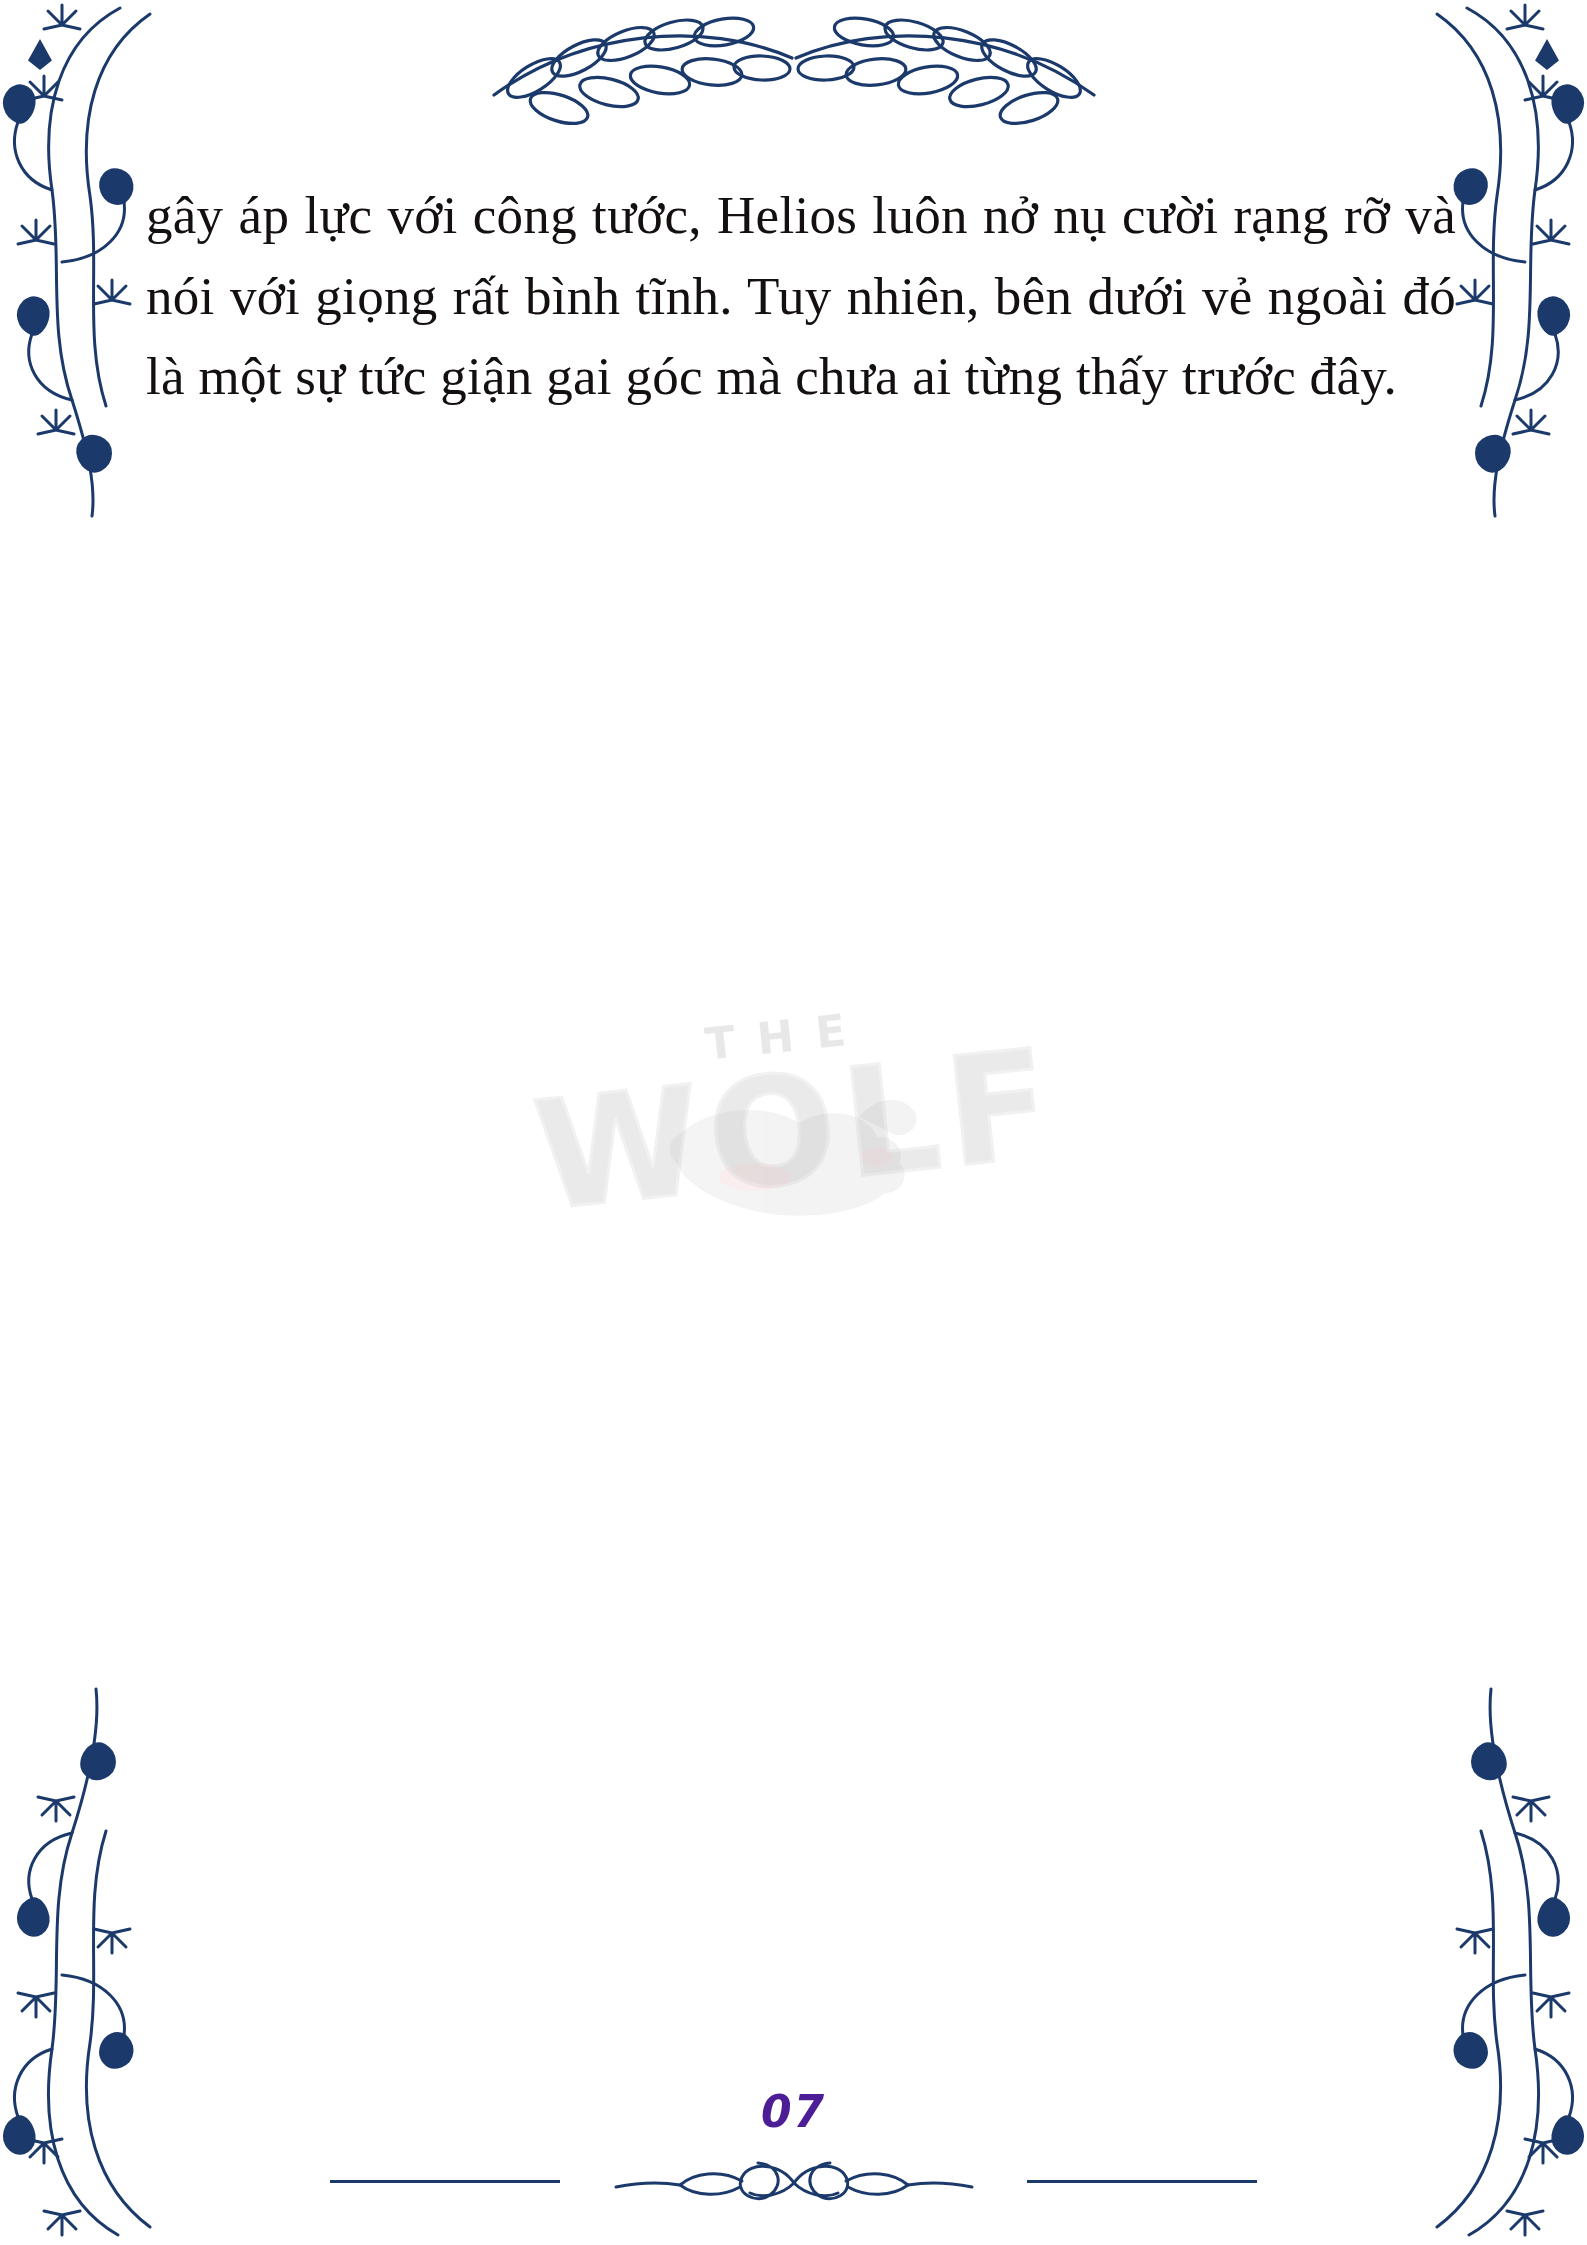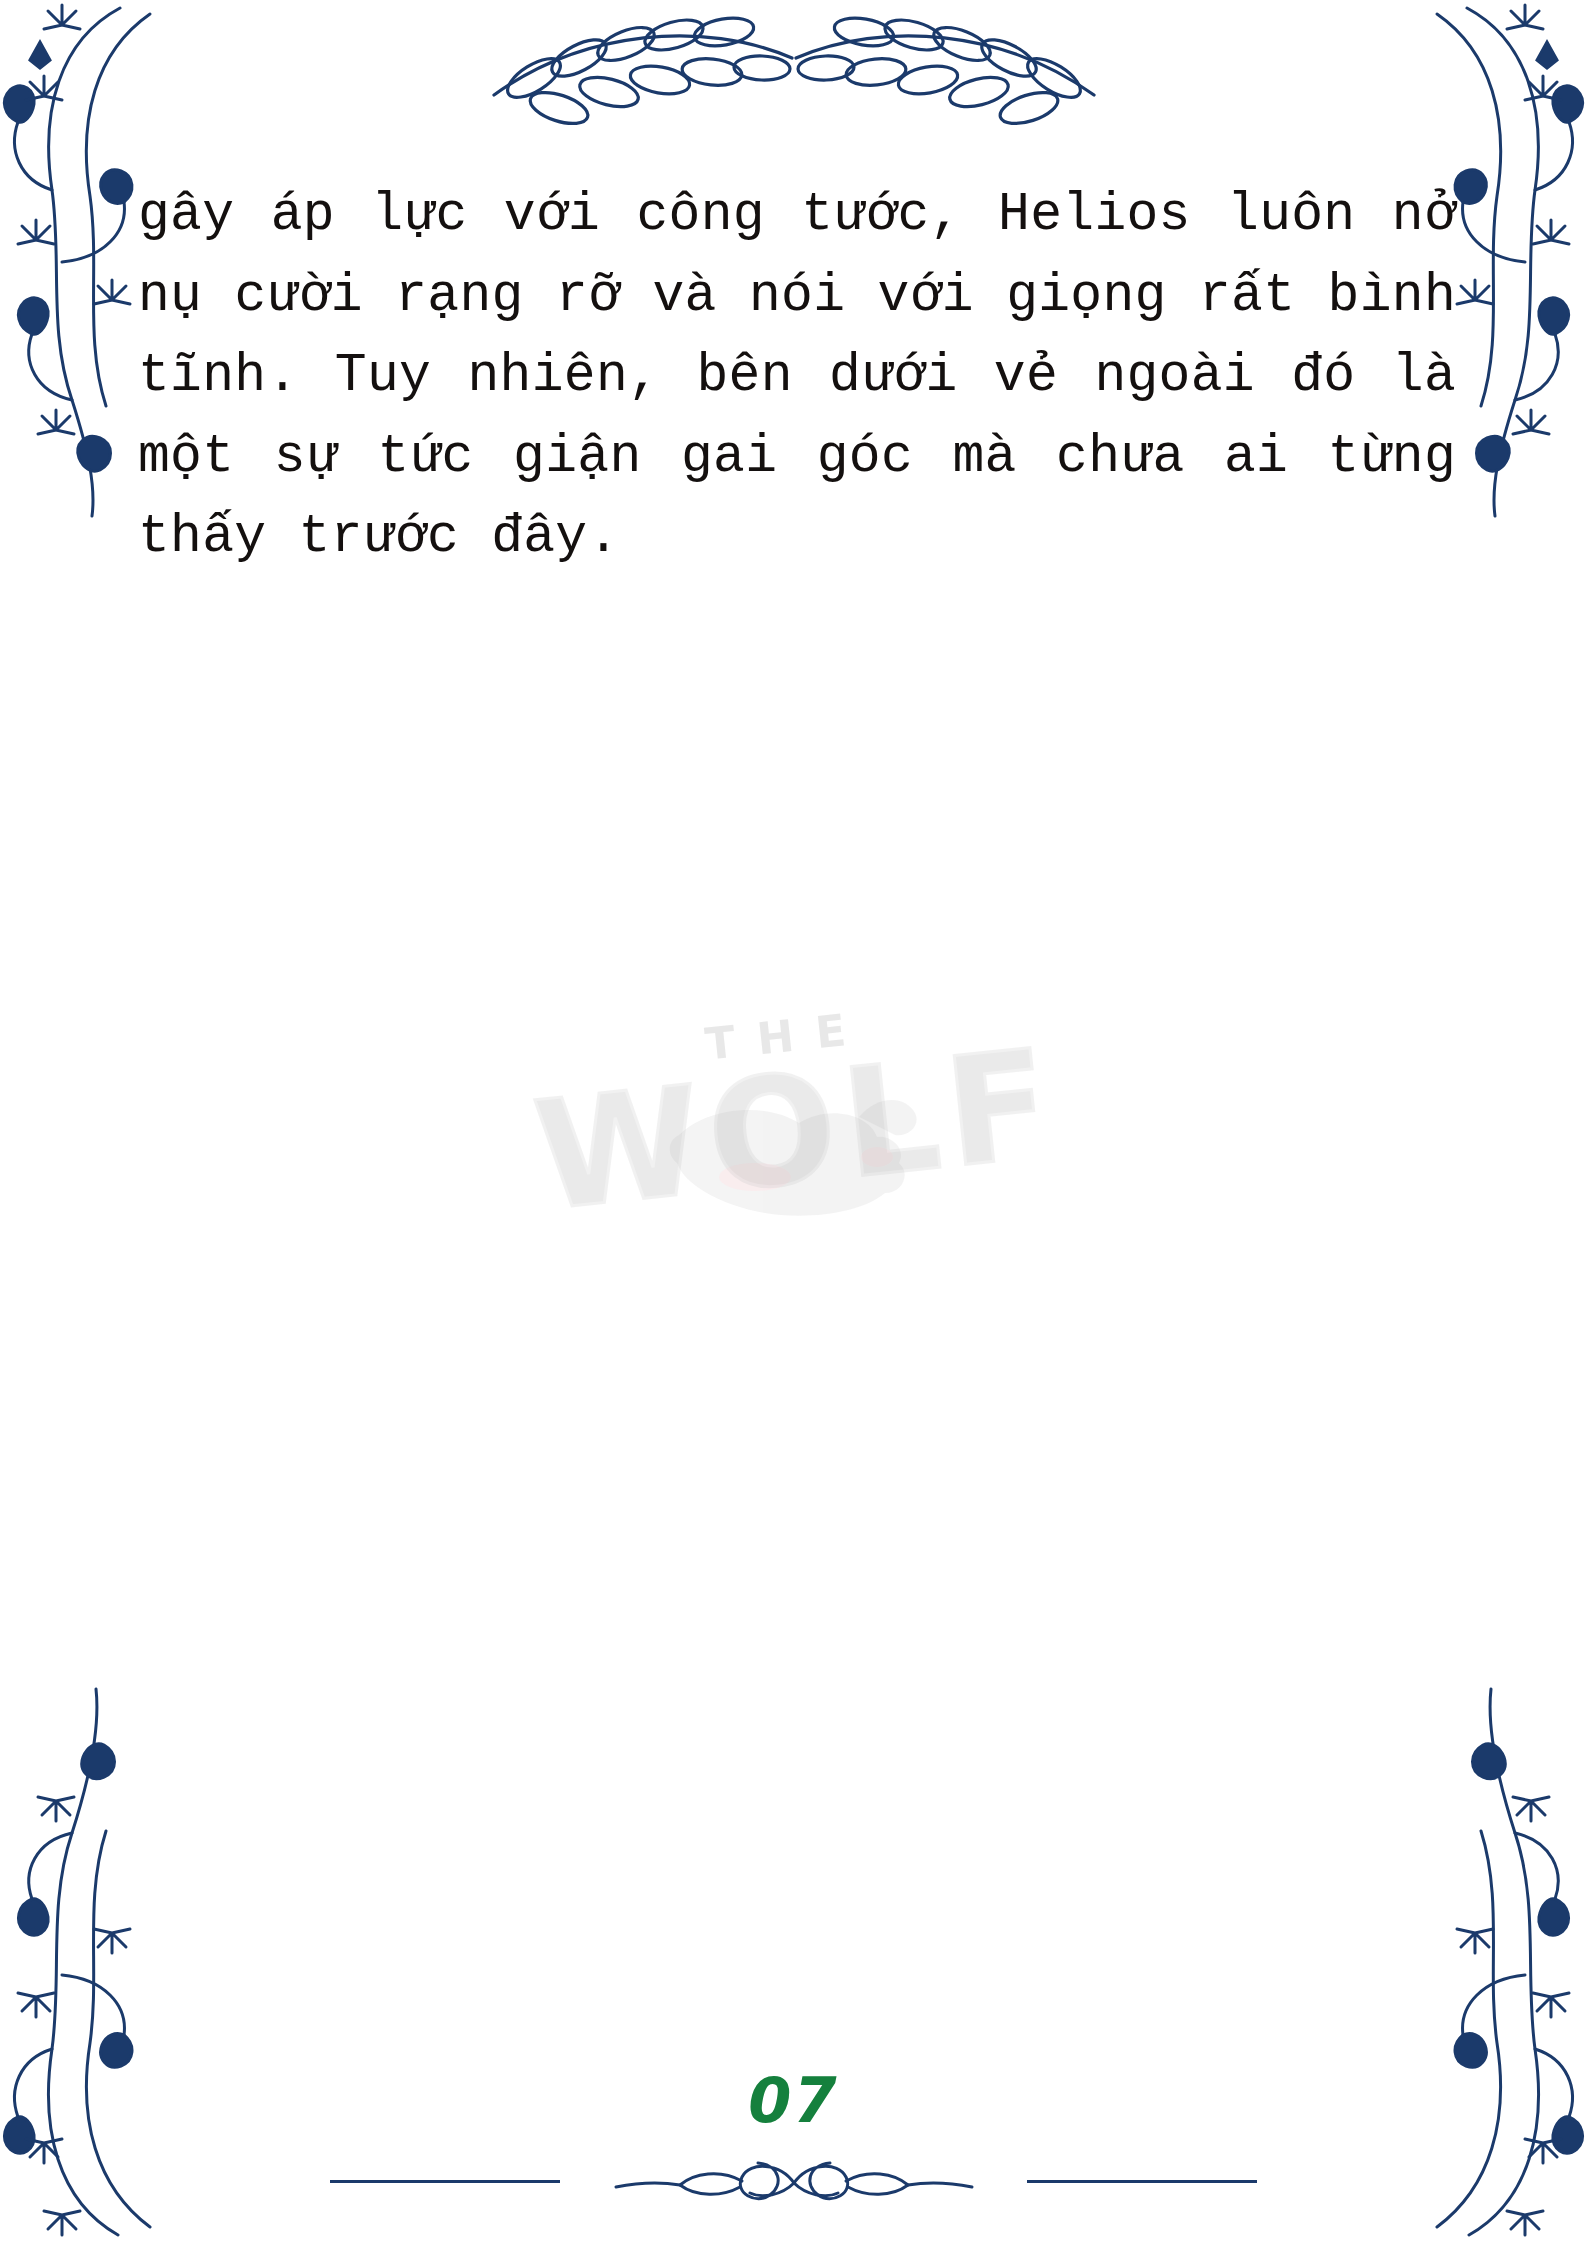--- a/index.html
+++ b/index.html
@@ -79,42 +79,42 @@
   }
 
   
   .content {
     position: absolute;
     left: 138px;
     top: 175px;
     width: 1318px;
   }
   .para {
-    font-family: Liberation Mono, monospace;
+    font-family: Liberation Serif, serif;
     font-size: 53px;
     line-height: 1.52;
     color: #14100f;
     text-align: justify;
     text-justify: inter-word;
-    margin: 0 0 64px 0;
+    margin: 0 0 64px 8px;
     letter-spacing: 0.3px;
   }
   .para:last-child { margin-bottom: 0; }
 
   
   .page-number {
     position: absolute;
     left: 50%;
     transform: translateX(-50%);
     bottom: 108px;
     font-family: "DejaVu Sans", sans-serif;
     font-weight: bold;
     font-style: italic;
-    font-size: 62px;
-    color: #15803d;
+    font-size: 44px;
+    color: #4c1d95;
     letter-spacing: 2px;
   }
   .rule {
     position: absolute;
     bottom: 62px;
     height: 3px;
     background: #1b3a6b;
   }
   .rule-left { left: 330px; width: 230px; }
   .rule-right { right: 330px; width: 230px; }

